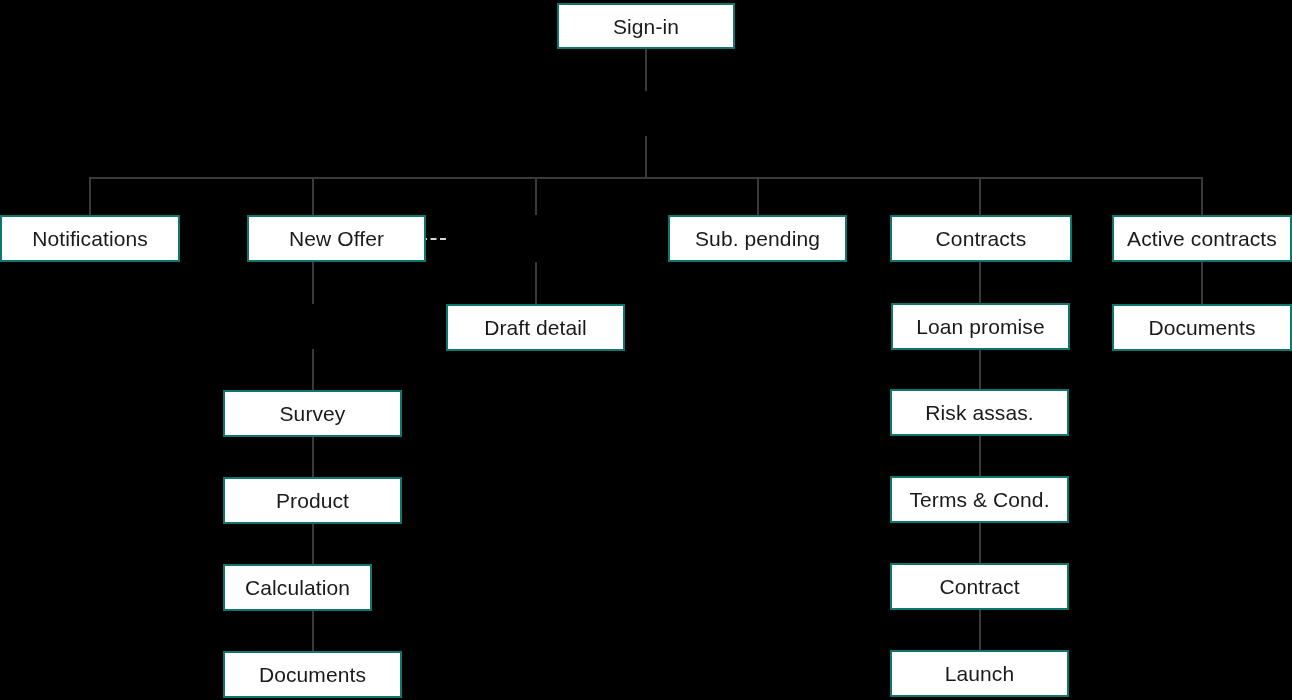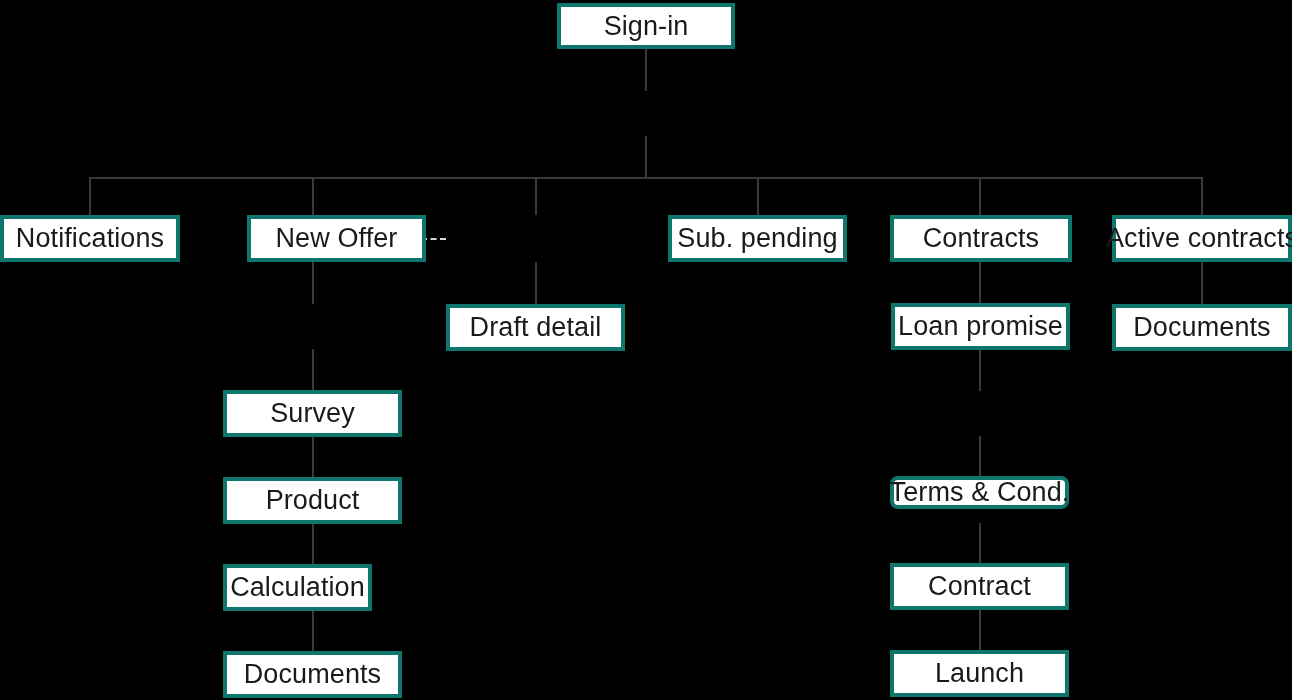--- a/index.html
+++ b/index.html
@@ -12,26 +12,26 @@
     width: 1292px;
     height: 700px;
     background: #000000;
     overflow: hidden;
     font-family: "Liberation Sans", sans-serif;
   }
   .node {
     position: absolute;
     box-sizing: border-box;
     background: #ffffff;
-    border: 4px solid #0f766e;
+    border: 2px solid #0f766e;
     color: #1a1a1a;
     display: flex;
     align-items: center;
     justify-content: center;
-    font-size: 27px;
+    font-size: 21px;
     line-height: 1;
     letter-spacing: 0.1px;
     white-space: nowrap;
     z-index: 2;
   }
   .edge {
     position: absolute;
     background: #3a3a3a;
     z-index: 1;
   }
@@ -88,19 +88,20 @@
   <div class="node" style="left:1112px; top:215px; width:180px; height:47px;">Active contracts</div>
 
   <div class="node" style="left:223px; top:477px; width:179px; height:47px;">Product</div>
   <div class="node" style="left:223px; top:390px; width:179px; height:47px;">Survey</div>
   <div class="node" style="left:223px; top:564px; width:149px; height:47px;">Calculation</div>
   <div class="node" style="left:223px; top:651px; width:179px; height:47px;">Documents</div>
 
   <div class="node" style="left:446px; top:304px; width:179px; height:47px;">Draft detail</div>
 
   <div class="node" style="left:891px; top:303px; width:179px; height:47px;">Loan promise</div>
-  <div class="node" style="left:890px; top:476px; width:179px; height:33px;border-radius:8px;">Terms &amp; Cond.</div>
+  <div class="node" style="left:890px; top:389px; width:179px; height:47px;">Risk assas.</div>
+  <div class="node" style="left:890px; top:476px; width:179px; height:47px;">Terms &amp; Cond.</div>
   <div class="node" style="left:890px; top:563px; width:179px; height:47px;">Contract</div>
   <div class="node" style="left:890px; top:650px; width:179px; height:47px;">Launch</div>
 
   <div class="node" style="left:1112px; top:304px; width:180px; height:47px;">Documents</div>
 
 </div>
 
 </body></html>

